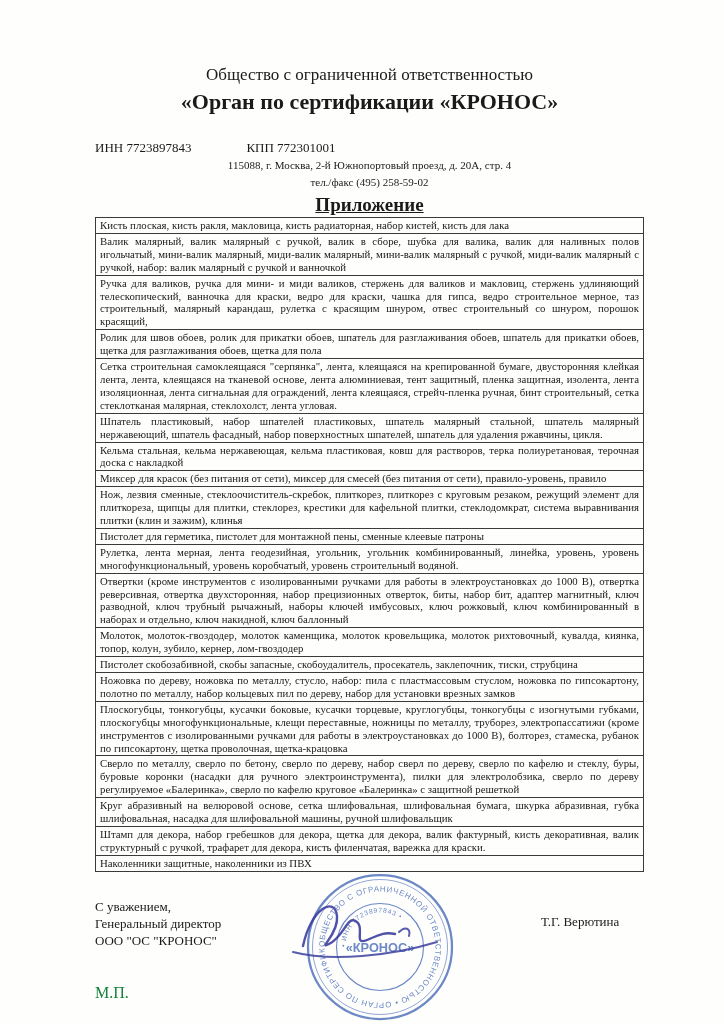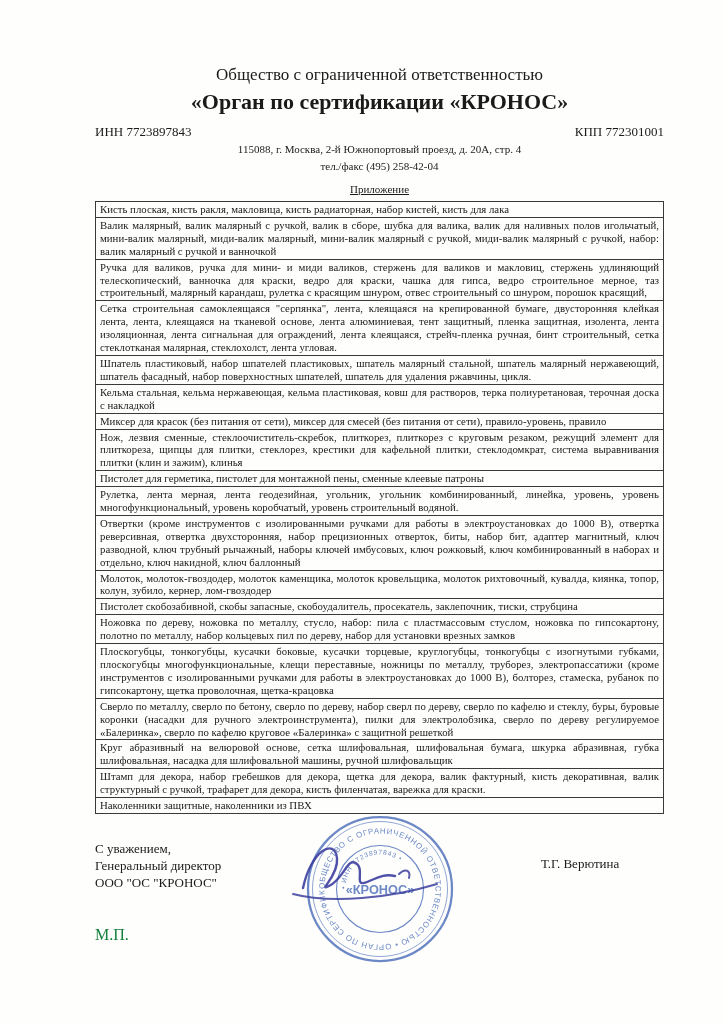--- a/index.html
+++ b/index.html
@@ -1,31 +1,31 @@
 <!DOCTYPE html>
 <html><head>
 <meta charset="utf-8">
 <style>
   html,body{margin:0;padding:0;background:#ffffff;}
   .page{
     position:relative;
     width:724px;height:1024px;
     box-sizing:border-box;
     background:#fefefc;
-    padding:64px 60px 0 95px;
+    padding:64px 80px 0 95px;
     font-family:"Liberation Serif","DejaVu Serif",serif;
     color:#1a1a1a;
     overflow:hidden;
   }
   .header{text-align:center;}
   .org-type{font-size:17px;line-height:22px;}
   .org-name{font-size:22px;line-height:28px;font-weight:bold;margin-top:2px;}
-  .inn-kpp{display:flex;justify-content:space-between;gap:55px;font-size:13px;line-height:18px;margin-top:7px;}
+  .inn-kpp{display:flex;justify-content:flex-start;gap:55px;font-size:13px;line-height:18px;margin-top:23px;}
   .addr{font-size:11px;line-height:17px;}
-  .appendix{font-size:11px;line-height:20px;font-weight:normal;text-decoration:underline;margin-top:4px;margin-bottom:2px;}
+  .appendix{font-size:19px;line-height:20px;font-weight:bold;text-decoration:underline;margin-top:4px;margin-bottom:2px;}
   .itable{width:100%;}
   .trow{
     border:1px solid #3a3a3a;
     margin-top:-1px;
     padding:1px 4px;
     font-size:10.8px;
     line-height:12.9px;
     text-align:justify;
   }
   .trow:first-child{margin-top:0;}
@@ -42,28 +42,29 @@
 <div class="page">
 
   <div class="header">
     <div class="org-type">Общество с ограниченной ответственностью</div>
     <div class="org-name">«Орган по сертификации «КРОНОС»</div>
     <div class="inn-kpp">
       <span>ИНН 7723897843</span>
       <span>КПП 772301001</span>
     </div>
     <div class="addr">115088, г. Москва, 2-й Южнопортовый проезд, д. 20А, стр. 4</div>
-    <div class="addr">тел./факс (495) 258-42-04</div>
+    <div class="addr">тел./факс (495) 258-59-02</div>
     <div class="appendix">Приложение</div>
   </div>
 
   <div class="itable">
     <div class="trow">Кисть плоская, кисть ракля, макловица, кисть радиаторная, набор кистей, кисть для лака</div>
     <div class="trow">Валик малярный, валик малярный с ручкой, валик в сборе, шубка для валика, валик для наливных полов игольчатый, мини-валик малярный, миди-валик малярный, мини-валик малярный с ручкой, миди-валик малярный с ручкой, набор: валик малярный с ручкой и ванночкой</div>
     <div class="trow">Ручка для валиков, ручка для мини- и миди валиков, стержень для валиков и макловиц, стержень удлиняющий телескопический, ванночка для краски, ведро для краски, чашка для гипса, ведро строительное мерное, таз строительный, малярный карандаш, рулетка с красящим шнуром, отвес строительный со шнуром, порошок красящий,</div>
+    <div class="trow">Ролик для швов обоев, ролик для прикатки обоев, шпатель для разглаживания обоев, шпатель для прикатки обоев, щетка для разглаживания обоев, щетка для пола</div>
     <div class="trow">Сетка строительная самоклеящаяся "серпянка", лента, клеящаяся на крепированной бумаге, двусторонняя клейкая лента, лента, клеящаяся на тканевой основе, лента алюминиевая, тент защитный, пленка защитная, изолента, лента изоляционная, лента сигнальная для ограждений, лента клеящаяся, стрейч-пленка ручная, бинт строительный, сетка стеклотканая малярная, стеклохолст, лента угловая.</div>
     <div class="trow">Шпатель пластиковый, набор шпателей пластиковых, шпатель малярный стальной, шпатель малярный нержавеющий, шпатель фасадный, набор поверхностных шпателей, шпатель для удаления ржавчины, цикля.</div>
     <div class="trow">Кельма стальная, кельма нержавеющая, кельма пластиковая, ковш для растворов, терка полиуретановая, терочная доска с накладкой</div>
     <div class="trow">Миксер для красок (без питания от сети), миксер для смесей (без питания от сети), правило-уровень, правило</div>
     <div class="trow">Нож, лезвия сменные, стеклоочиститель-скребок, плиткорез, плиткорез с круговым резаком, режущий элемент для плиткореза, щипцы для плитки, стеклорез, крестики для кафельной плитки, стеклодомкрат, система выравнивания плитки (клин и зажим), клинья</div>
     <div class="trow">Пистолет для герметика, пистолет для монтажной пены, сменные клеевые патроны</div>
     <div class="trow">Рулетка, лента мерная, лента геодезийная, угольник, угольник комбинированный, линейка, уровень, уровень многофункциональный, уровень коробчатый, уровень строительный водяной.</div>
     <div class="trow">Отвертки (кроме инструментов с изолированными ручками для работы в электроустановках до 1000 В), отвертка реверсивная, отвертка двухсторонняя, набор прецизионных отверток, биты, набор бит, адаптер магнитный, ключ разводной, ключ трубный рычажный, наборы ключей имбусовых, ключ рожковый, ключ комбинированный в наборах и отдельно, ключ накидной, ключ баллонный</div>
     <div class="trow">Молоток, молоток-гвоздодер, молоток каменщика, молоток кровельщика, молоток рихтовочный, кувалда, киянка, топор, колун, зубило, кернер, лом-гвоздодер</div>
     <div class="trow">Пистолет скобозабивной, скобы запасные, скобоудалитель, просекатель, заклепочник, тиски, струбцина</div>

